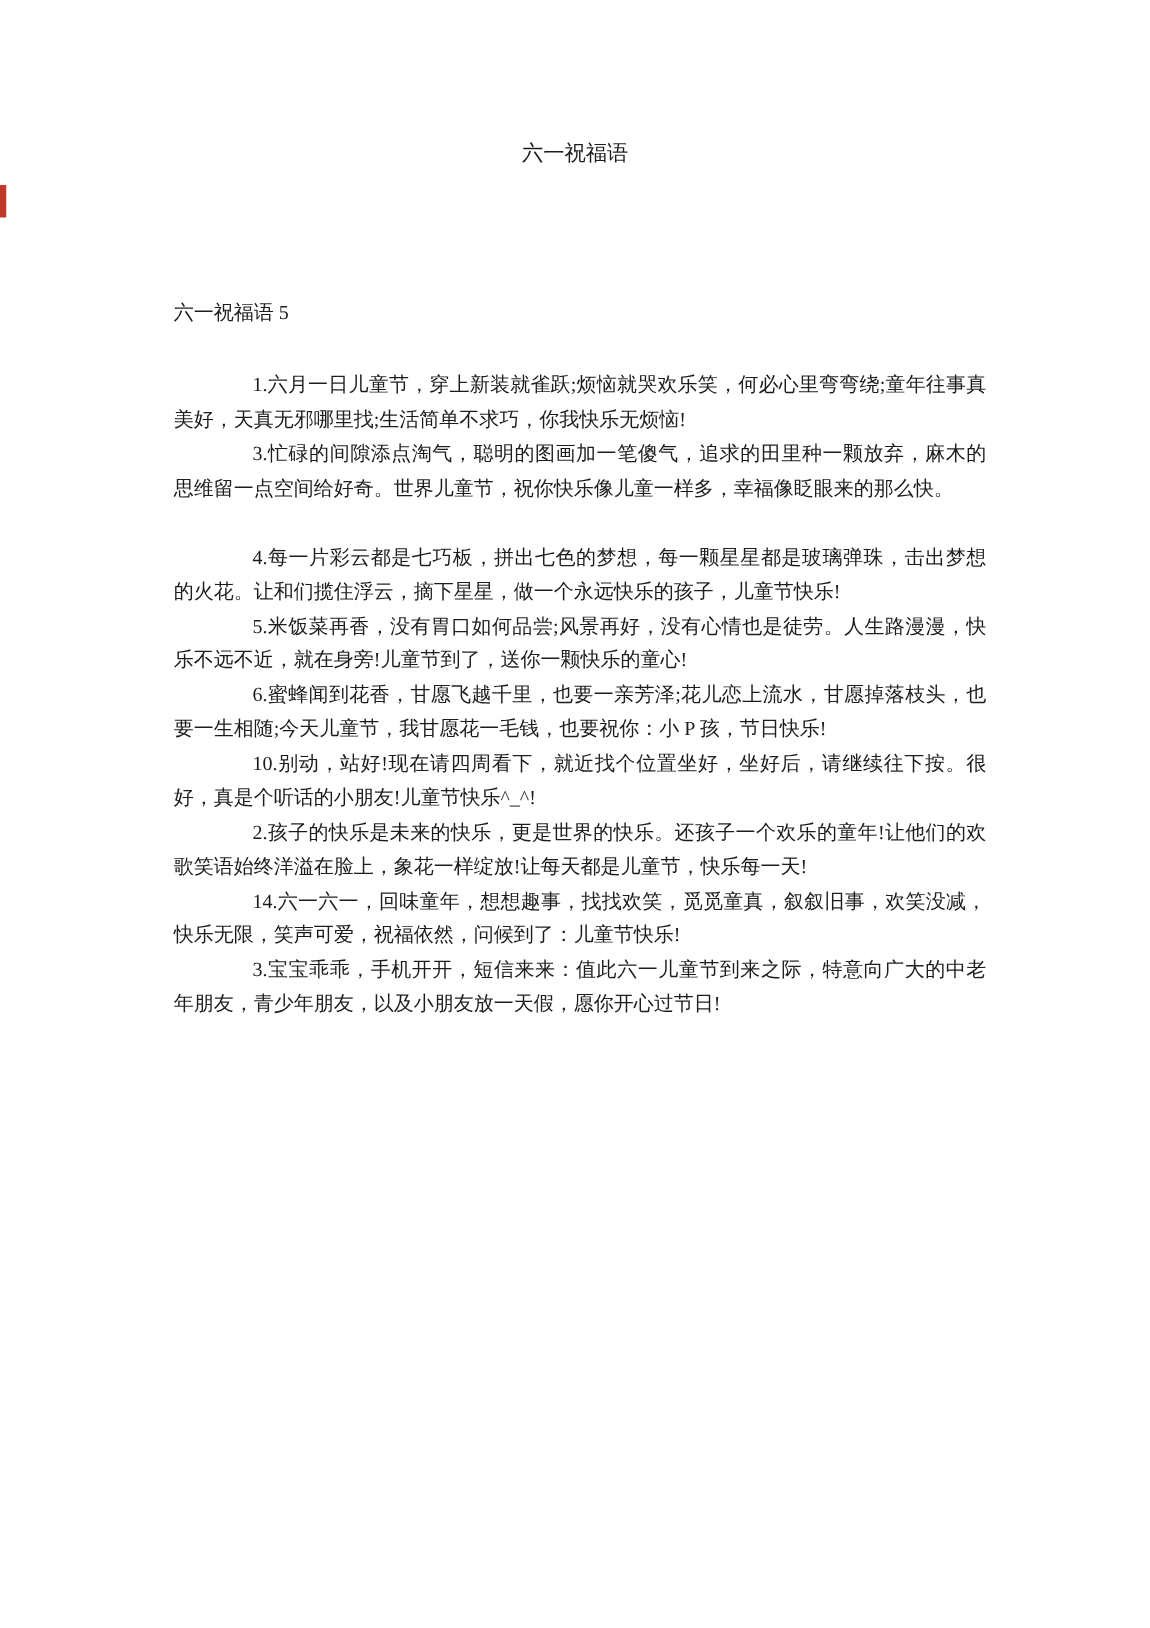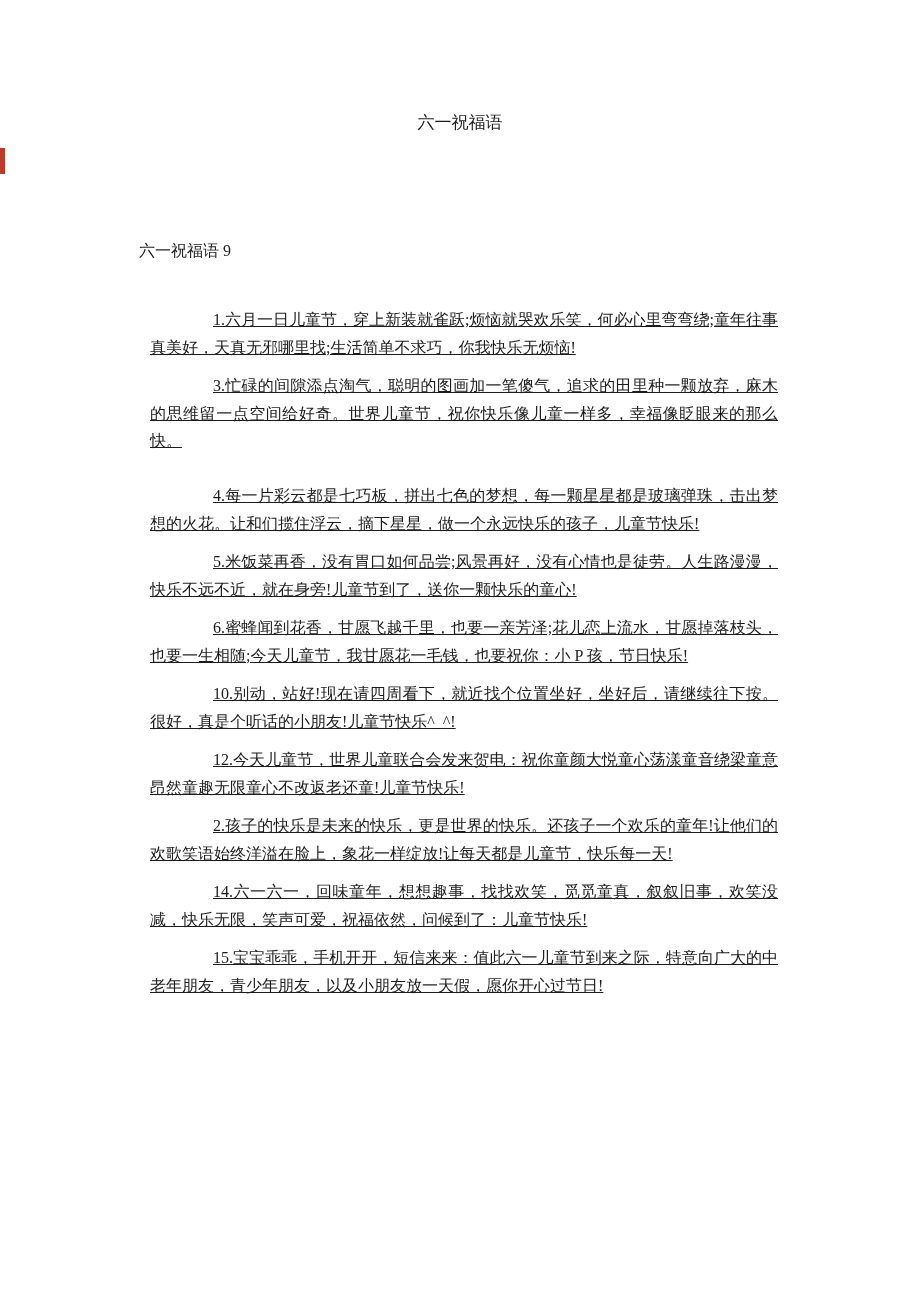--- a/index.html
+++ b/index.html
@@ -52,46 +52,44 @@
     position: absolute;
     top: 295px;
     left: 139px;
     width: 650px;
     font-size: 16px;
     line-height: 27.5px;
     text-align: justify;
     text-justify: inter-ideograph;
   }
   .doc-paragraphs p {
-    margin: 11px;
+    margin: 0;
     padding: 0;
     text-indent: 63px;
-    text-decoration: underline;
   }
   .doc-paragraphs p.gap-after {
     margin-bottom: 27.5px;
   }
 </style>
 </head>
 <body style="background: rgb(255, 255, 255); color: rgb(28, 28, 28);">
 
 <div class="page">
 
   <div class="left-marker" style="background: rgb(192, 57, 43);"></div>
 
   <h1 class="doc-title">六一祝福语</h1>
 
-  <h2 class="section-heading">六一祝福语 9</h2>
+  <h2 class="section-heading">六一祝福语 5</h2>
 
   <div class="doc-paragraphs">
       <p>1.六月一日儿童节，穿上新装就雀跃;烦恼就哭欢乐笑，何必心里弯弯绕;童年往事真美好，天真无邪哪里找;生活简单不求巧，你我快乐无烦恼!</p>
       <p class="gap-after">3.忙碌的间隙添点淘气，聪明的图画加一笔傻气，追求的田里种一颗放弃，麻木的思维留一点空间给好奇。世界儿童节，祝你快乐像儿童一样多，幸福像眨眼来的那么快。</p>
       <p>4.每一片彩云都是七巧板，拼出七色的梦想，每一颗星星都是玻璃弹珠，击出梦想的火花。让和们揽住浮云，摘下星星，做一个永远快乐的孩子，儿童节快乐!</p>
       <p>5.米饭菜再香，没有胃口如何品尝;风景再好，没有心情也是徒劳。人生路漫漫，快乐不远不近，就在身旁!儿童节到了，送你一颗快乐的童心!</p>
       <p>6.蜜蜂闻到花香，甘愿飞越千里，也要一亲芳泽;花儿恋上流水，甘愿掉落枝头，也要一生相随;今天儿童节，我甘愿花一毛钱，也要祝你：小 P 孩，节日快乐!</p>
       <p>10.别动，站好!现在请四周看下，就近找个位置坐好，坐好后，请继续往下按。很好，真是个听话的小朋友!儿童节快乐^_^!</p>
-      <p>12.今天儿童节，世界儿童联合会发来贺电：祝你童颜大悦童心荡漾童音绕梁童意昂然童趣无限童心不改返老还童!儿童节快乐!</p>
       <p>2.孩子的快乐是未来的快乐，更是世界的快乐。还孩子一个欢乐的童年!让他们的欢歌笑语始终洋溢在脸上，象花一样绽放!让每天都是儿童节，快乐每一天!</p>
       <p>14.六一六一，回味童年，想想趣事，找找欢笑，觅觅童真，叙叙旧事，欢笑没减，快乐无限，笑声可爱，祝福依然，问候到了：儿童节快乐!</p>
-      <p>15.宝宝乖乖，手机开开，短信来来：值此六一儿童节到来之际，特意向广大的中老年朋友，青少年朋友，以及小朋友放一天假，愿你开心过节日!</p>
+      <p>3.宝宝乖乖，手机开开，短信来来：值此六一儿童节到来之际，特意向广大的中老年朋友，青少年朋友，以及小朋友放一天假，愿你开心过节日!</p>
     </div>
 
 </div>
 
 </body></html>

